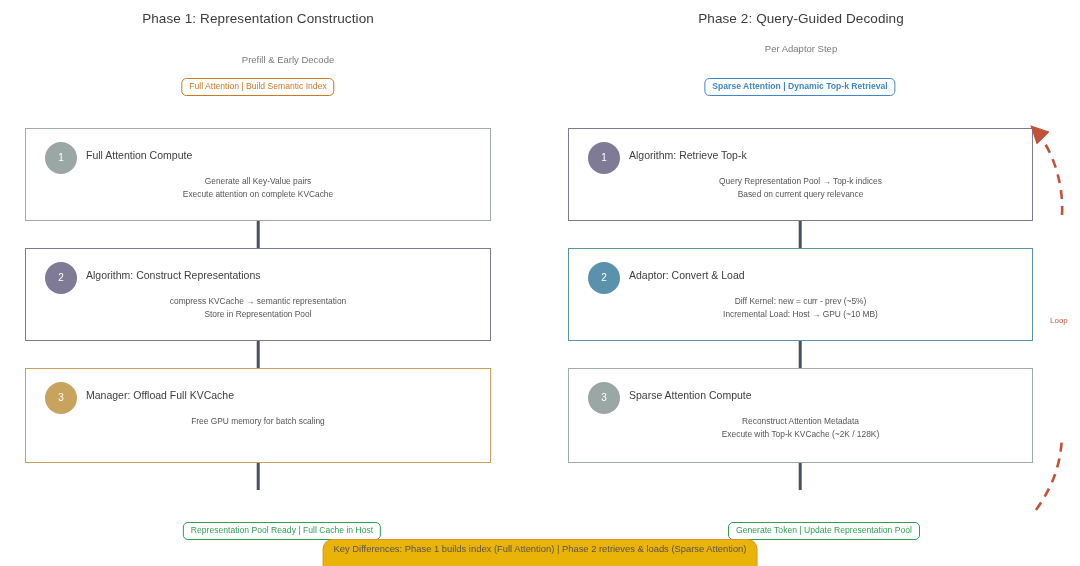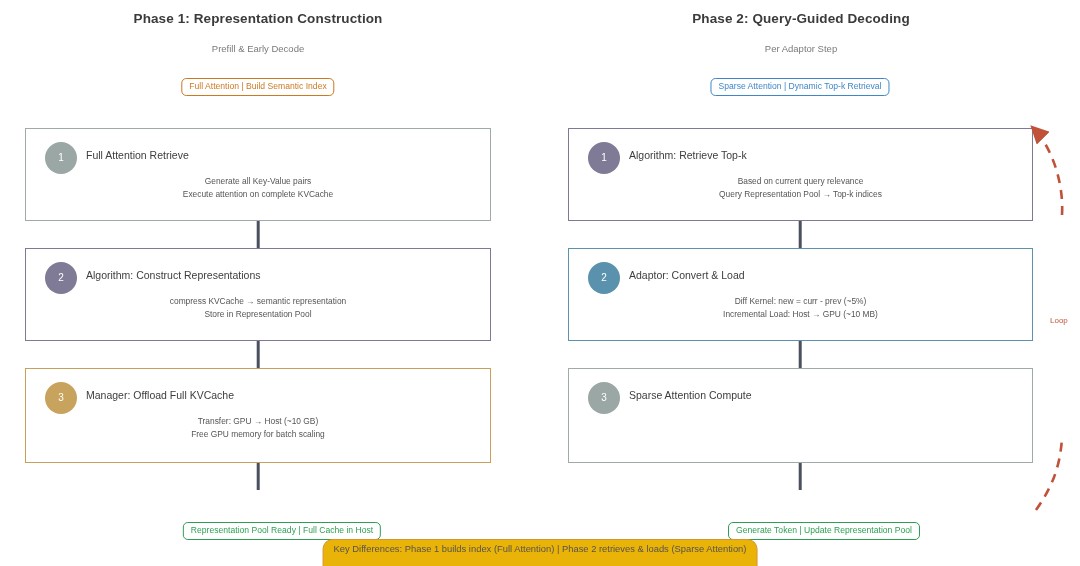--- a/index.html
+++ b/index.html
@@ -22,21 +22,20 @@
   }
 
   
   .phase-title {
     position: absolute;
     text-align: center;
     font-size: 13.5px;
     color: #3b3b3b;
     letter-spacing: 0.1px;
     white-space: nowrap;
-    font-weight: bold;
   }
   .phase-sub {
     position: absolute;
     text-align: center;
     font-size: 9.5px;
     color: #7a7a7a;
     white-space: nowrap;
   }
 
   .pill {
@@ -143,26 +142,26 @@
     white-space: nowrap;
     line-height: 1;
   }
 </style>
 </head>
 <body>
 
 <div class="canvas">
 
   <div class="phase-title" style="left:0;top:11px;width:516px;">Phase 1: Representation Construction</div>
-  <div class="phase-sub" style="left:0;top:43px;width:516px;">Prefill &amp; Early Decode</div>
+  <div class="phase-sub" style="left:0;top:54px;width:516px;padding-left:30px;">Prefill &amp; Early Decode</div>
   <div class="pill" style="left:258px;top:78px;">Full Attention | Build Semantic Index</div>
 
   <div class="box gray" style="left:25px;top:128px;width:466px;height:93px;">
     <div class="badge">1</div>
-    <div class="box-title">Full Attention Retrieve</div>
+    <div class="box-title">Full Attention Compute</div>
     <div class="box-body">
       <span>Generate all Key-Value pairs</span>
       <span>Execute attention on complete KVCache</span>
     </div>
   </div>
 
   <div class="conn" style="left:258px;top:221px;height:27px;"></div>
 
   <div class="box purple" style="left:25px;top:248px;width:466px;height:93px;">
     <div class="badge purple">2</div>
@@ -172,58 +171,61 @@
       <span>Store in Representation Pool</span>
     </div>
   </div>
 
   <div class="conn" style="left:258px;top:341px;height:27px;"></div>
 
   <div class="box gold" style="left:25px;top:368px;width:466px;height:95px;">
     <div class="badge gold">3</div>
     <div class="box-title">Manager: Offload Full KVCache</div>
     <div class="box-body">
-      <span>Transfer: GPU → Host (~10 GB)</span>
       <span>Free GPU memory for batch scaling</span>
     </div>
   </div>
 
   <div class="conn" style="left:258px;top:463px;height:27px;"></div>
 
   <div class="pill green" style="left:258px;top:522px;">Representation Pool Ready | Full Cache in Host</div>
 
   <div class="phase-title" style="left:564px;top:11px;width:474px;">Phase 2: Query-Guided Decoding</div>
   <div class="phase-sub" style="left:564px;top:43px;width:474px;">Per Adaptor Step</div>
-  <div class="pill blue" style="left:800px;top:78px;">Sparse Attention | Dynamic Top-k Retrieval</div>
+  <div class="pill blue" style="left:800px;top:78px;font-weight:bold;">Sparse Attention | Dynamic Top-k Retrieval</div>
 
   <div class="box purple" style="left:568px;top:128px;width:465px;height:93px;">
     <div class="badge purple">1</div>
     <div class="box-title">Algorithm: Retrieve Top-k</div>
     <div class="box-body">
+      <span>Query Representation Pool → Top-k indices</span>
       <span>Based on current query relevance</span>
-      <span>Query Representation Pool → Top-k indices</span>
     </div>
   </div>
 
   <div class="conn" style="left:800px;top:221px;height:27px;"></div>
 
   <div class="box teal" style="left:568px;top:248px;width:465px;height:93px;">
     <div class="badge teal">2</div>
     <div class="box-title">Adaptor: Convert &amp; Load</div>
     <div class="box-body">
       <span>Diff Kernel: new = curr - prev (~5%)</span>
       <span>Incremental Load: Host → GPU (~10 MB)</span>
     </div>
   </div>
 
   <div class="conn" style="left:800px;top:341px;height:27px;"></div>
 
   <div class="box gray" style="left:568px;top:368px;width:465px;height:95px;">
     <div class="badge">3</div>
     <div class="box-title">Sparse Attention Compute</div>
+    <div class="box-body">
+      <span>Reconstruct Attention Metadata</span>
+      <span>Execute with Top-k KVCache (~2K / 128K)</span>
+    </div>
   </div>
 
   <div class="conn" style="left:800px;top:463px;height:27px;"></div>
 
   <div class="pill green" style="left:800px;top:522px;">Generate Token | Update Representation Pool</div>
 
   <svg class="loop-svg" viewBox="0 0 60 400">
     <defs>
       <marker id="loop-arrow" markerWidth="7" markerHeight="7" refX="5" refY="3.5" orient="auto" markerUnits="strokeWidth">
         <path d="M0,0 L7,3.5 L0,7 z" fill="#c0523a"></path>

